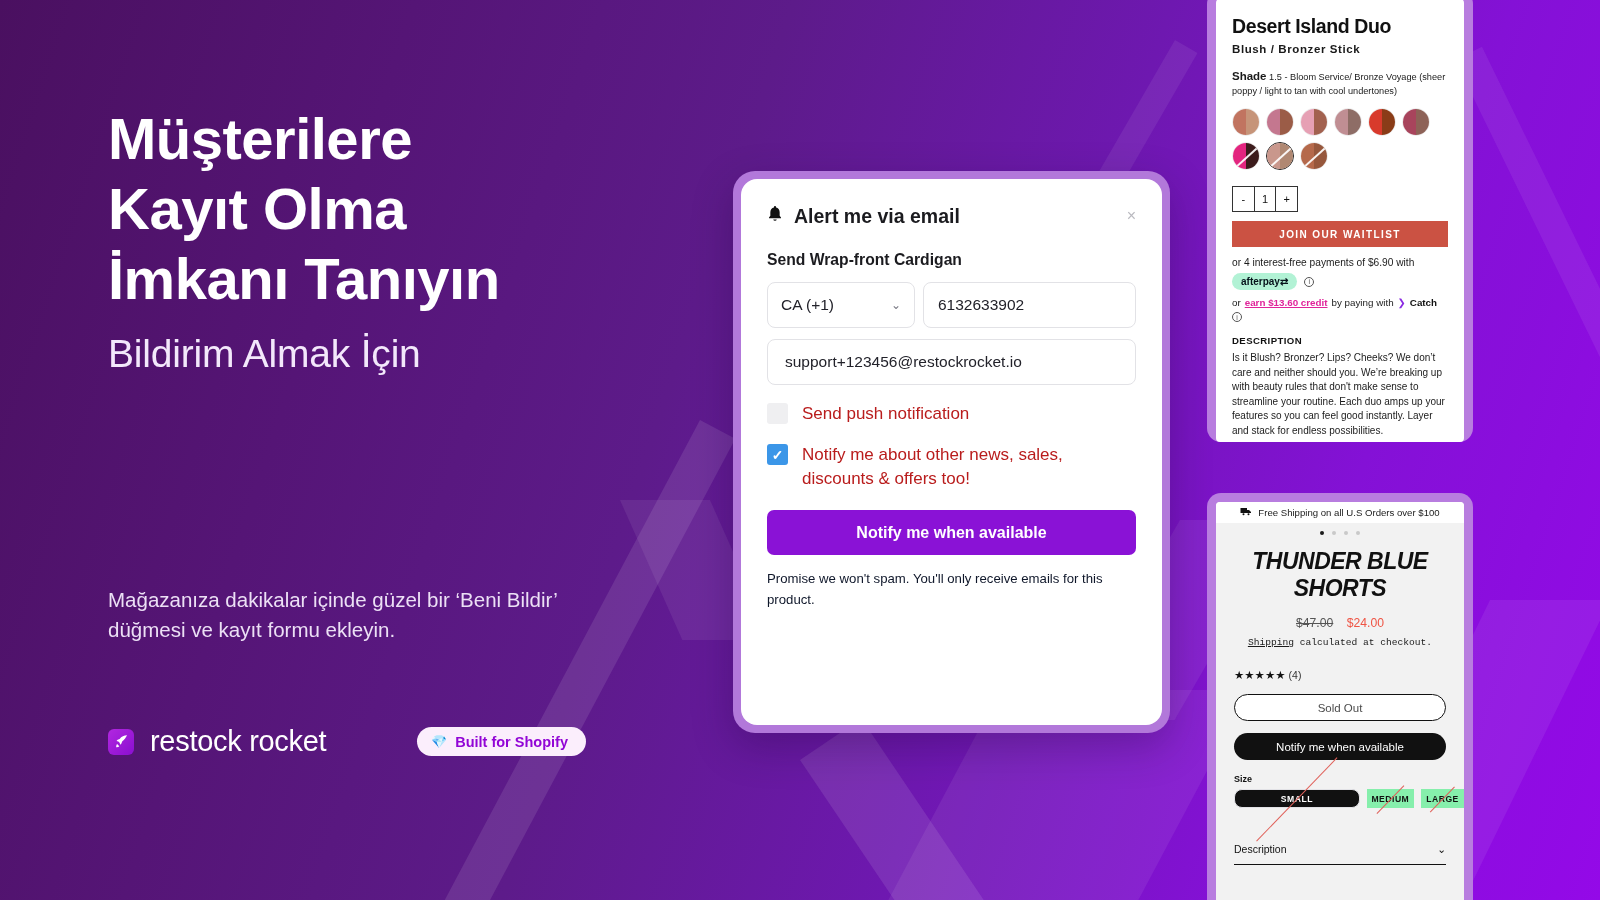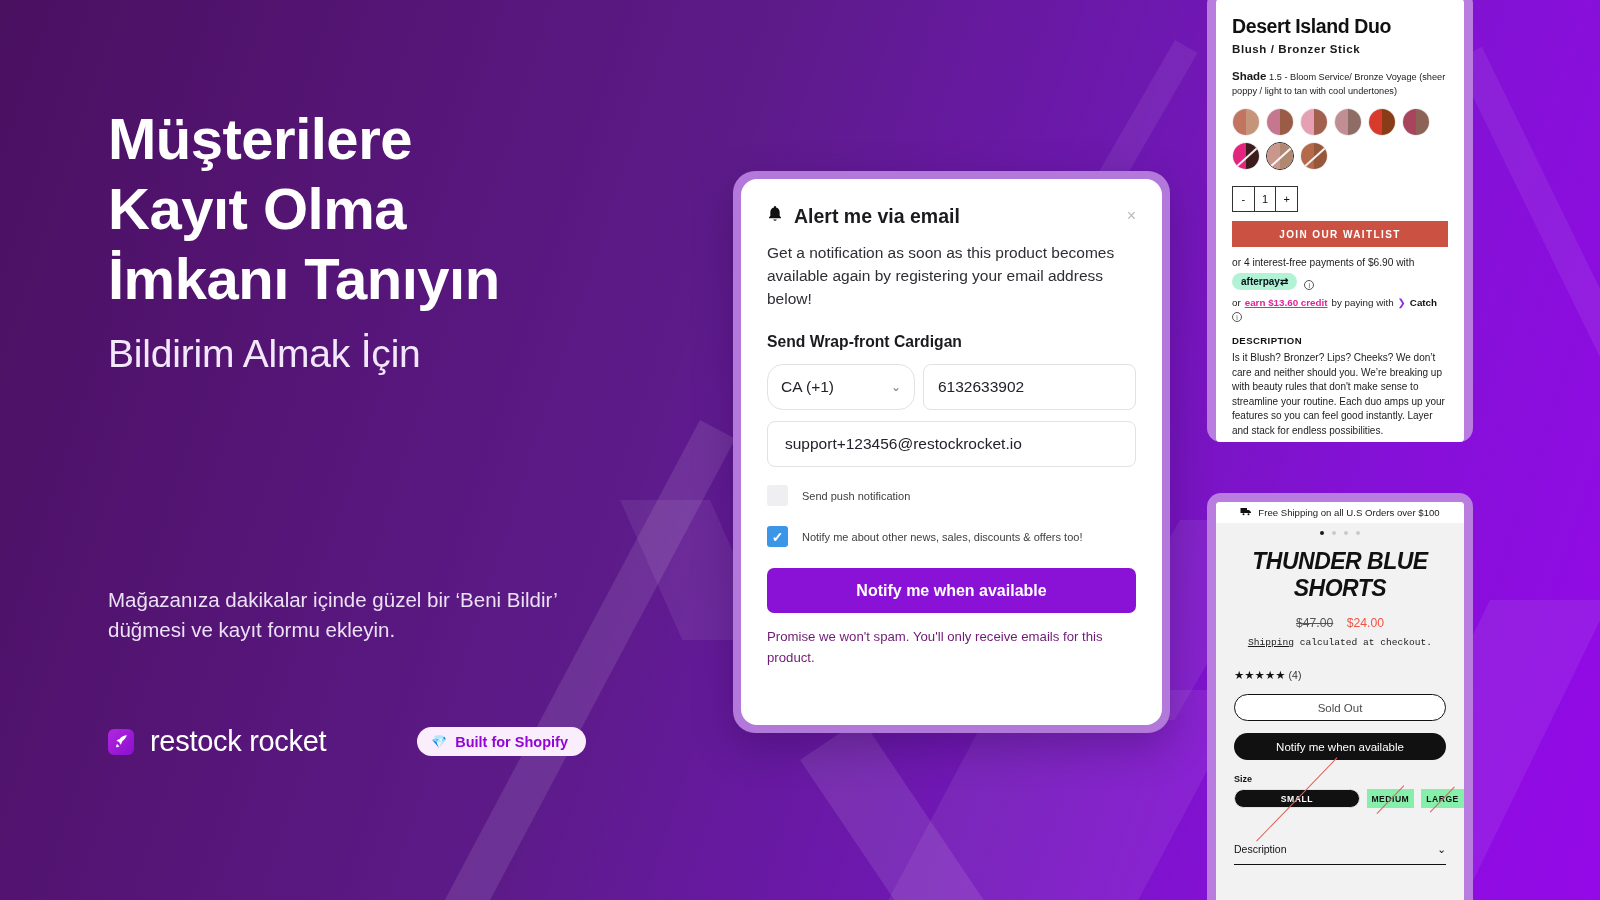--- a/index.html
+++ b/index.html
@@ -81,44 +81,44 @@
     background: #ffffff; border-radius: 16px;
     padding: 26px 26px 0 26px;
   }
   #modal-head { display: flex; align-items: flex-start; justify-content: space-between; }
   #modal-title { display: flex; align-items: center; gap: 11px; font-size: 19.5px; font-weight: 700; color: #1b1b1f; }
   #modal-close { color: #b9b9bf; font-size: 16px; cursor: pointer; line-height: 1; padding-top: 3px; }
   #modal-desc { margin-top: 13px; font-size: 15.5px; line-height: 23px; color: #2e2e35; }
   #product-name { margin-top: 23px; font-size: 15.7px; font-weight: 700; color: #1b1b1f; }
   .field-row { margin-top: 13px; display: flex; gap: 8px; }
   .sel {
-    width: 148px; height: 46px; border: 1px solid #e2e2e6; border-radius: 16px;
+    width: 148px; height: 46px; border: 1px solid #e2e2e6; border-radius: 8px;
     display: flex; align-items: center; justify-content: space-between;
     padding: 0 13px; font-size: 15.5px; color: #22222a; background: #fff;
   }
   .sel .chev { color: #7a7a85; font-size: 12px; }
   .txt {
     flex: 1; height: 46px; border: 1px solid #e2e2e6; border-radius: 8px;
     display: flex; align-items: center; padding: 0 14px; font-size: 15.5px; color: #22222a; background: #fff;
   }
   #email-field {
     margin-top: 11px; height: 46px; border: 1px solid #e2e2e6; border-radius: 8px;
     display: flex; align-items: center; padding: 0 17px; font-size: 15.5px; color: #22222a;
   }
   .chk-row { margin-top: 17px; display: flex; align-items: flex-start; gap: 14px; }
   .chk-box { width: 21px; height: 21px; border-radius: 3px; flex: none; margin-top: 1px; }
   .chk-off { background: #efeff1; }
   .chk-on { background: #3b96e8; display: flex; align-items: center; justify-content: center; color: #fff; font-size: 14px; font-weight: 700; }
-  .chk-label { font-size: 11px; line-height: 24px; color: #404040; }
+  .chk-label { font-size: 17px; line-height: 24px; color: #b91c1c; }
   #notify-btn {
     margin-top: 19px; height: 45px; border-radius: 7px; background: #8a12d6;
     color: #fff; font-size: 16px; font-weight: 700;
     display: flex; align-items: center; justify-content: center; cursor: pointer;
   }
-  #promise { margin-top: 13px; font-size: 13.2px; line-height: 21px; color: #701a75; }
+  #promise { margin-top: 13px; font-size: 13.2px; line-height: 21px; color: #0f172a; }
 
   
   .pcard-wrap { position: absolute; background: #b87ddf; border-radius: 14px; }
   .pcard { position: absolute; left: 9px; top: 9px; right: 9px; bottom: 0; background: #ffffff; }
 
   #card1-wrap { left: 1207px; top: -10px; width: 266px; height: 452px; }
   #card1 { border-radius: 4px; overflow: hidden; padding: 16px 16px 0 16px; }
   #c1-title { font-size: 19.5px; font-weight: 700; color: #111; letter-spacing: -0.4px; }
   #c1-sub { margin-top: 5px; font-size: 11.5px; font-weight: 700; color: #1a1a1a; letter-spacing: 0.6px; }
   #c1-shade { margin-top: 14px; font-size: 9.2px; line-height: 14px; color: #1a1a1a; }
@@ -134,21 +134,21 @@
   .sw .slash { position: absolute; left: -4px; top: 50%; width: 140%; height: 2px; background: rgba(255,255,255,0.92); transform: rotate(-42deg); }
   #qty { margin-top: 16px; display: flex; width: 66px; height: 26px; border: 1px solid #333; }
   #qty div { flex: 1; display: flex; align-items: center; justify-content: center; font-size: 11px; color: #111; }
   #qty .mid { border-left: 1px solid #333; border-right: 1px solid #333; }
   #waitlist-btn {
     margin-top: 9px; height: 26px; background: #cb5243; color: #fff;
     font-size: 10px; font-weight: 700; letter-spacing: 1.4px;
     display: flex; align-items: center; justify-content: center; cursor: pointer;
   }
   #afterpay-line { margin-top: 10px; font-size: 10.2px; color: #1b1b1b; }
-  #afterpay-row { margin-top: 5px; display: flex; align-items: flex-end; gap: 7px; }
+  #afterpay-row { margin-top: 5px; display: flex; align-items: center; gap: 7px; }
   #afterpay-pill {
     background: #b2f2d5; border-radius: 10px; padding: 3px 9px;
     font-size: 10px; font-weight: 700; color: #06121a;
   }
   .info-i { display:inline-flex; align-items:center; justify-content:center; width:10px; height:10px; border:1px solid #555; border-radius:50%; font-size:7px; color:#555; }
   #catch-line { margin-top: 7px; font-size: 9.8px; color: #1b1b1b; display: flex; align-items: center; gap: 4px; flex-wrap: wrap; }
   #catch-line .credit { color: #e0249a; font-weight: 700; text-decoration: underline; }
   #catch-line .catchbrand { font-weight: 700; color: #111; }
   #desc-h { margin-top: 13px; font-size: 9.6px; font-weight: 700; letter-spacing: 0.4px; color: #111; }
   #desc-b { margin-top: 5px; font-size: 10px; line-height: 14.5px; color: #1b1b1b; }
@@ -220,21 +220,20 @@
         <div id="modal-title">
           <span>
             <svg width="16" height="18" viewBox="0 0 24 26" fill="#111">
                 <path d="M12 1a1.6 1.6 0 00-1.6 1.6v.8C7.3 4.1 5 6.9 5 10.2v5.3l-2 2.6v1.3h18v-1.3l-2-2.6v-5.3c0-3.3-2.3-6.1-5.4-6.8v-.8A1.6 1.6 0 0012 1zM9.3 21.2a2.8 2.8 0 005.4 0H9.3z"></path>
               </svg>
           </span>
           <span>Alert me via email</span>
         </div>
         <div id="modal-close">×</div>
       </div>
-      <div id="modal-desc">Get a notification as soon as this product becomes available again by registering your email address below!</div>
       <div id="product-name">Send Wrap-front Cardigan</div>
 
       <div class="field-row">
         <div class="sel">
           <span>CA (+1)</span>
           <span class="chev">⌄</span>
         </div>
         <div class="txt">6132633902</div>
       </div>
 

